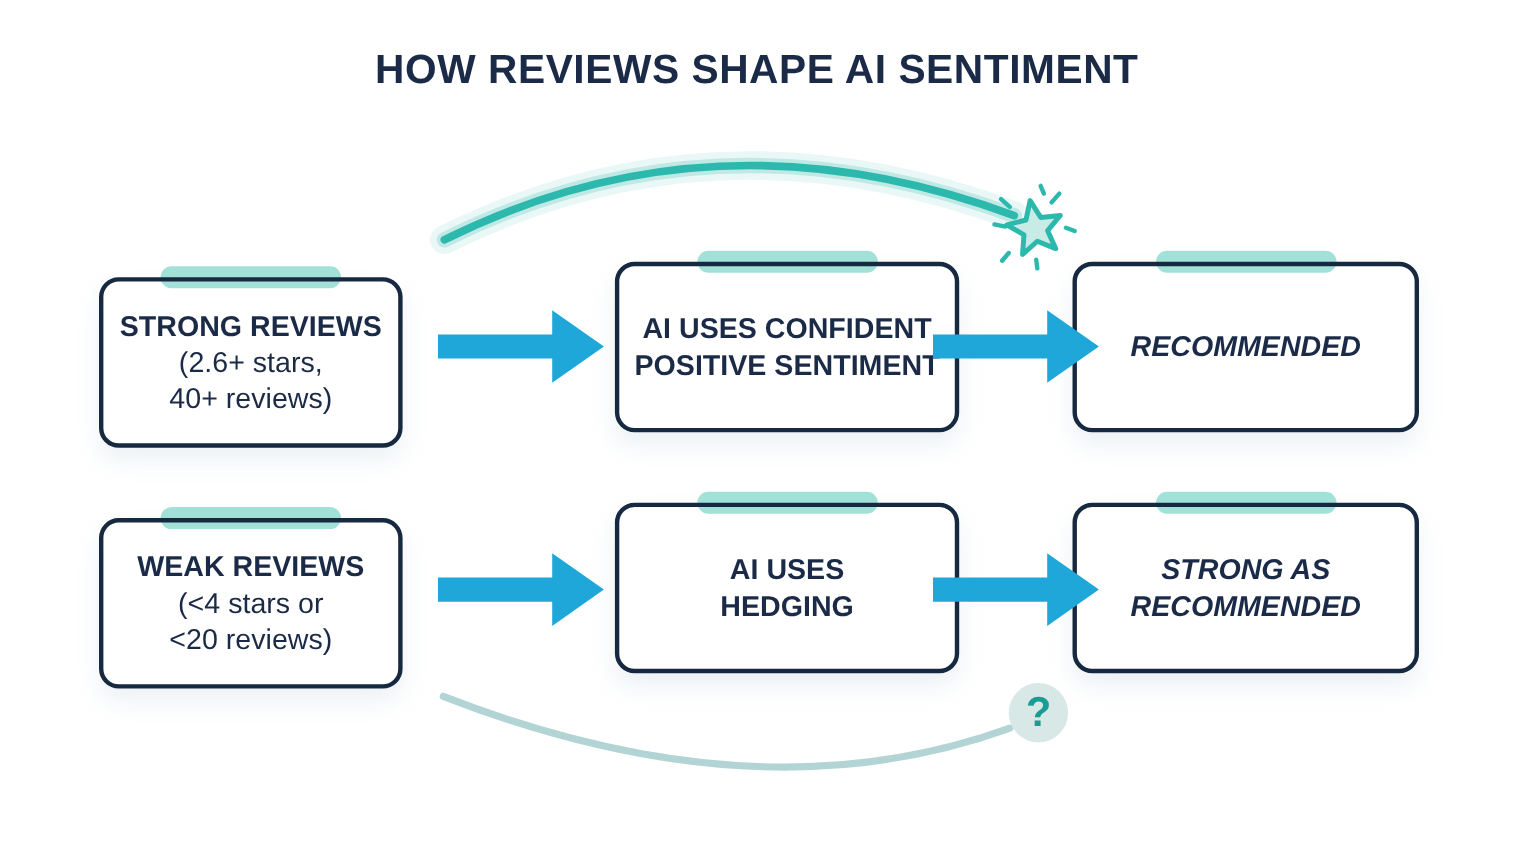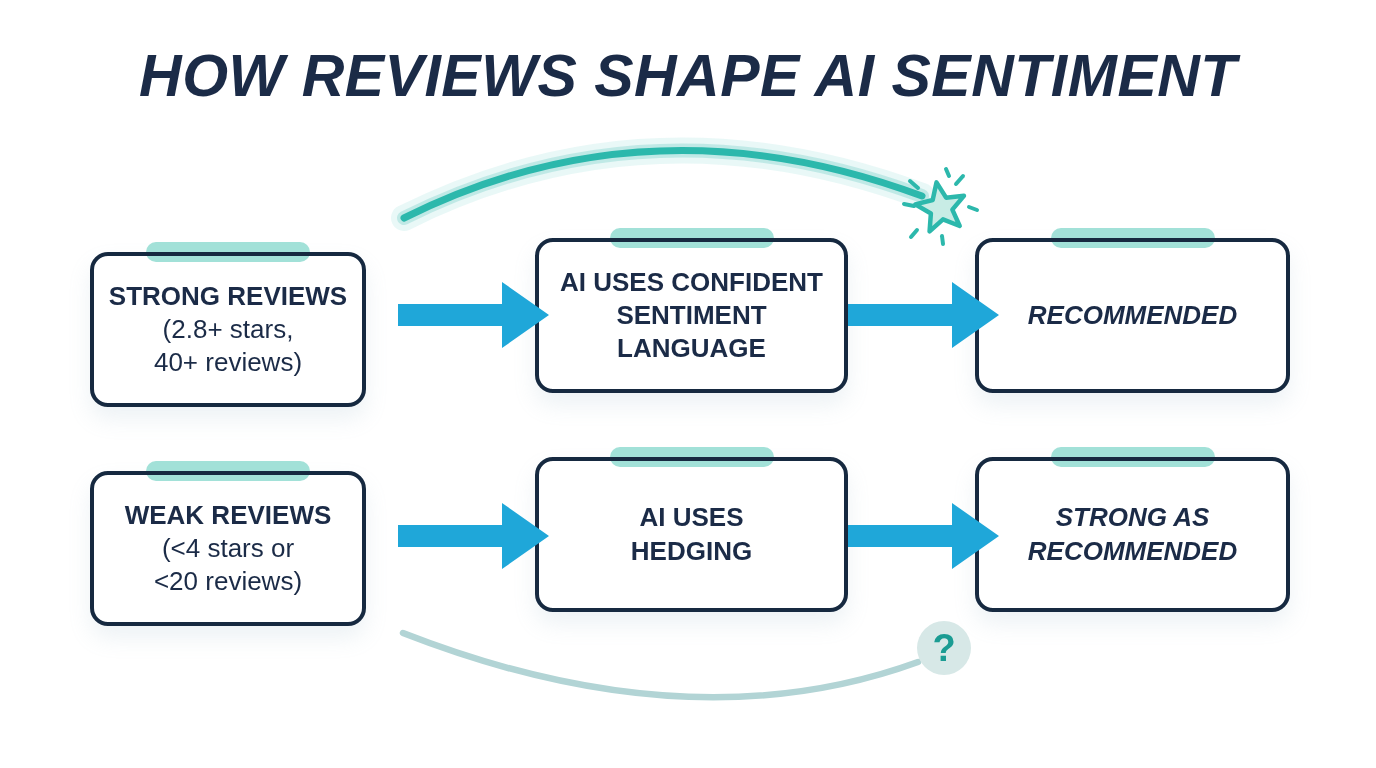--- a/index.html
+++ b/index.html
@@ -7,21 +7,21 @@
     --soft_curve:#b2d4d5; --question_bg:#d7e8e7; --question_fg:#1b9c93;
     --star_fill:#c8ece5; --text:#1b2b47; --bg:#ffffff;
   }
   *{box-sizing:border-box;margin:0;padding:0;}
   html,body{width:1376px;height:768px;}
   body{font-family:"Liberation Sans", sans-serif;background:var(--bg);overflow:hidden;}
   .canvas{position:relative;width:1376px;height:768px;background:var(--bg);}
 
   .title{
     position:absolute;left:0;top:42px;width:100%;text-align:center;
-    font-size:59px;font-weight:bold;letter-spacing:.5px;color:var(--text);font-style:italic;
+    font-size:37px;font-weight:bold;letter-spacing:.5px;color:var(--text);
   }
 
   .node{
     position:absolute;background:#fff;border-radius:18px;
     box-shadow:0 12px 22px rgba(140,175,190,.16);
   }
   .node .pill{
     position:absolute;left:50%;top:-10px;transform:translateX(-50%);
     width:164px;height:20px;border-radius:11px;background:var(--pill);z-index:1;
   }
@@ -33,21 +33,21 @@
   .node .content .hd{font-weight:bold;}
   .node .content .sub{font-weight:normal;}
   .node .border-overlay{
     position:absolute;inset:0;border:4px solid var(--navy);border-radius:18px;
     z-index:3;pointer-events:none;
   }
 
   .r1{top:238px;height:155px;}
   .r2{top:457px;height:155px;border-radius:19px;}
   .c1{left:90px;width:276px;margin-top:14px;}
-  .c2{left:535px;width:313px;}
+  .c2{left:559px;width:313px;}
   .c3{left:975px;width:315px;font-style:italic;}
 
   .arrow-svg{position:absolute;width:160px;height:80px;z-index:5;}
   .a11{left:398px;top:275px;}
   .a12{left:848px;top:275px;}
   .a21{left:398px;top:496px;}
   .a22{left:848px;top:496px;}
 
   .curve-top{position:absolute;left:380px;top:90px;width:580px;height:160px;z-index:0;}
   .star-svg{position:absolute;left:890px;top:158px;width:104px;height:104px;z-index:1;}
@@ -84,31 +84,31 @@
       <line x1="79" y1="49" x2="87" y2="52"></line>
       <line x1="27" y1="72" x2="21" y2="79"></line>
       <line x1="52" y1="78" x2="53" y2="86"></line>
     </g>
   </svg>
 
   <div class="node r1 c1">
     <div class="pill"></div>
     <div class="content">
       <span class="hd">STRONG REVIEWS</span>
-      <span class="sub">(2.8+ stars,</span>
+      <span class="sub">(2.6+ stars,</span>
       <span class="sub">40+ reviews)</span>
     </div>
     <div class="border-overlay"></div>
   </div>
 
   <div class="node r1 c2">
     <div class="pill"></div>
     <div class="content">
       <span class="hd">AI USES CONFIDENT</span>
-      <span class="hd">SENTIMENT LANGUAGE</span>
+      <span class="hd">POSITIVE SENTIMENT</span>
     </div>
     <div class="border-overlay"></div>
   </div>
 
   <div class="node r1 c3">
     <div class="pill"></div>
     <div class="content">
       <span class="hd">RECOMMENDED</span>
     </div>
     <div class="border-overlay"></div>

